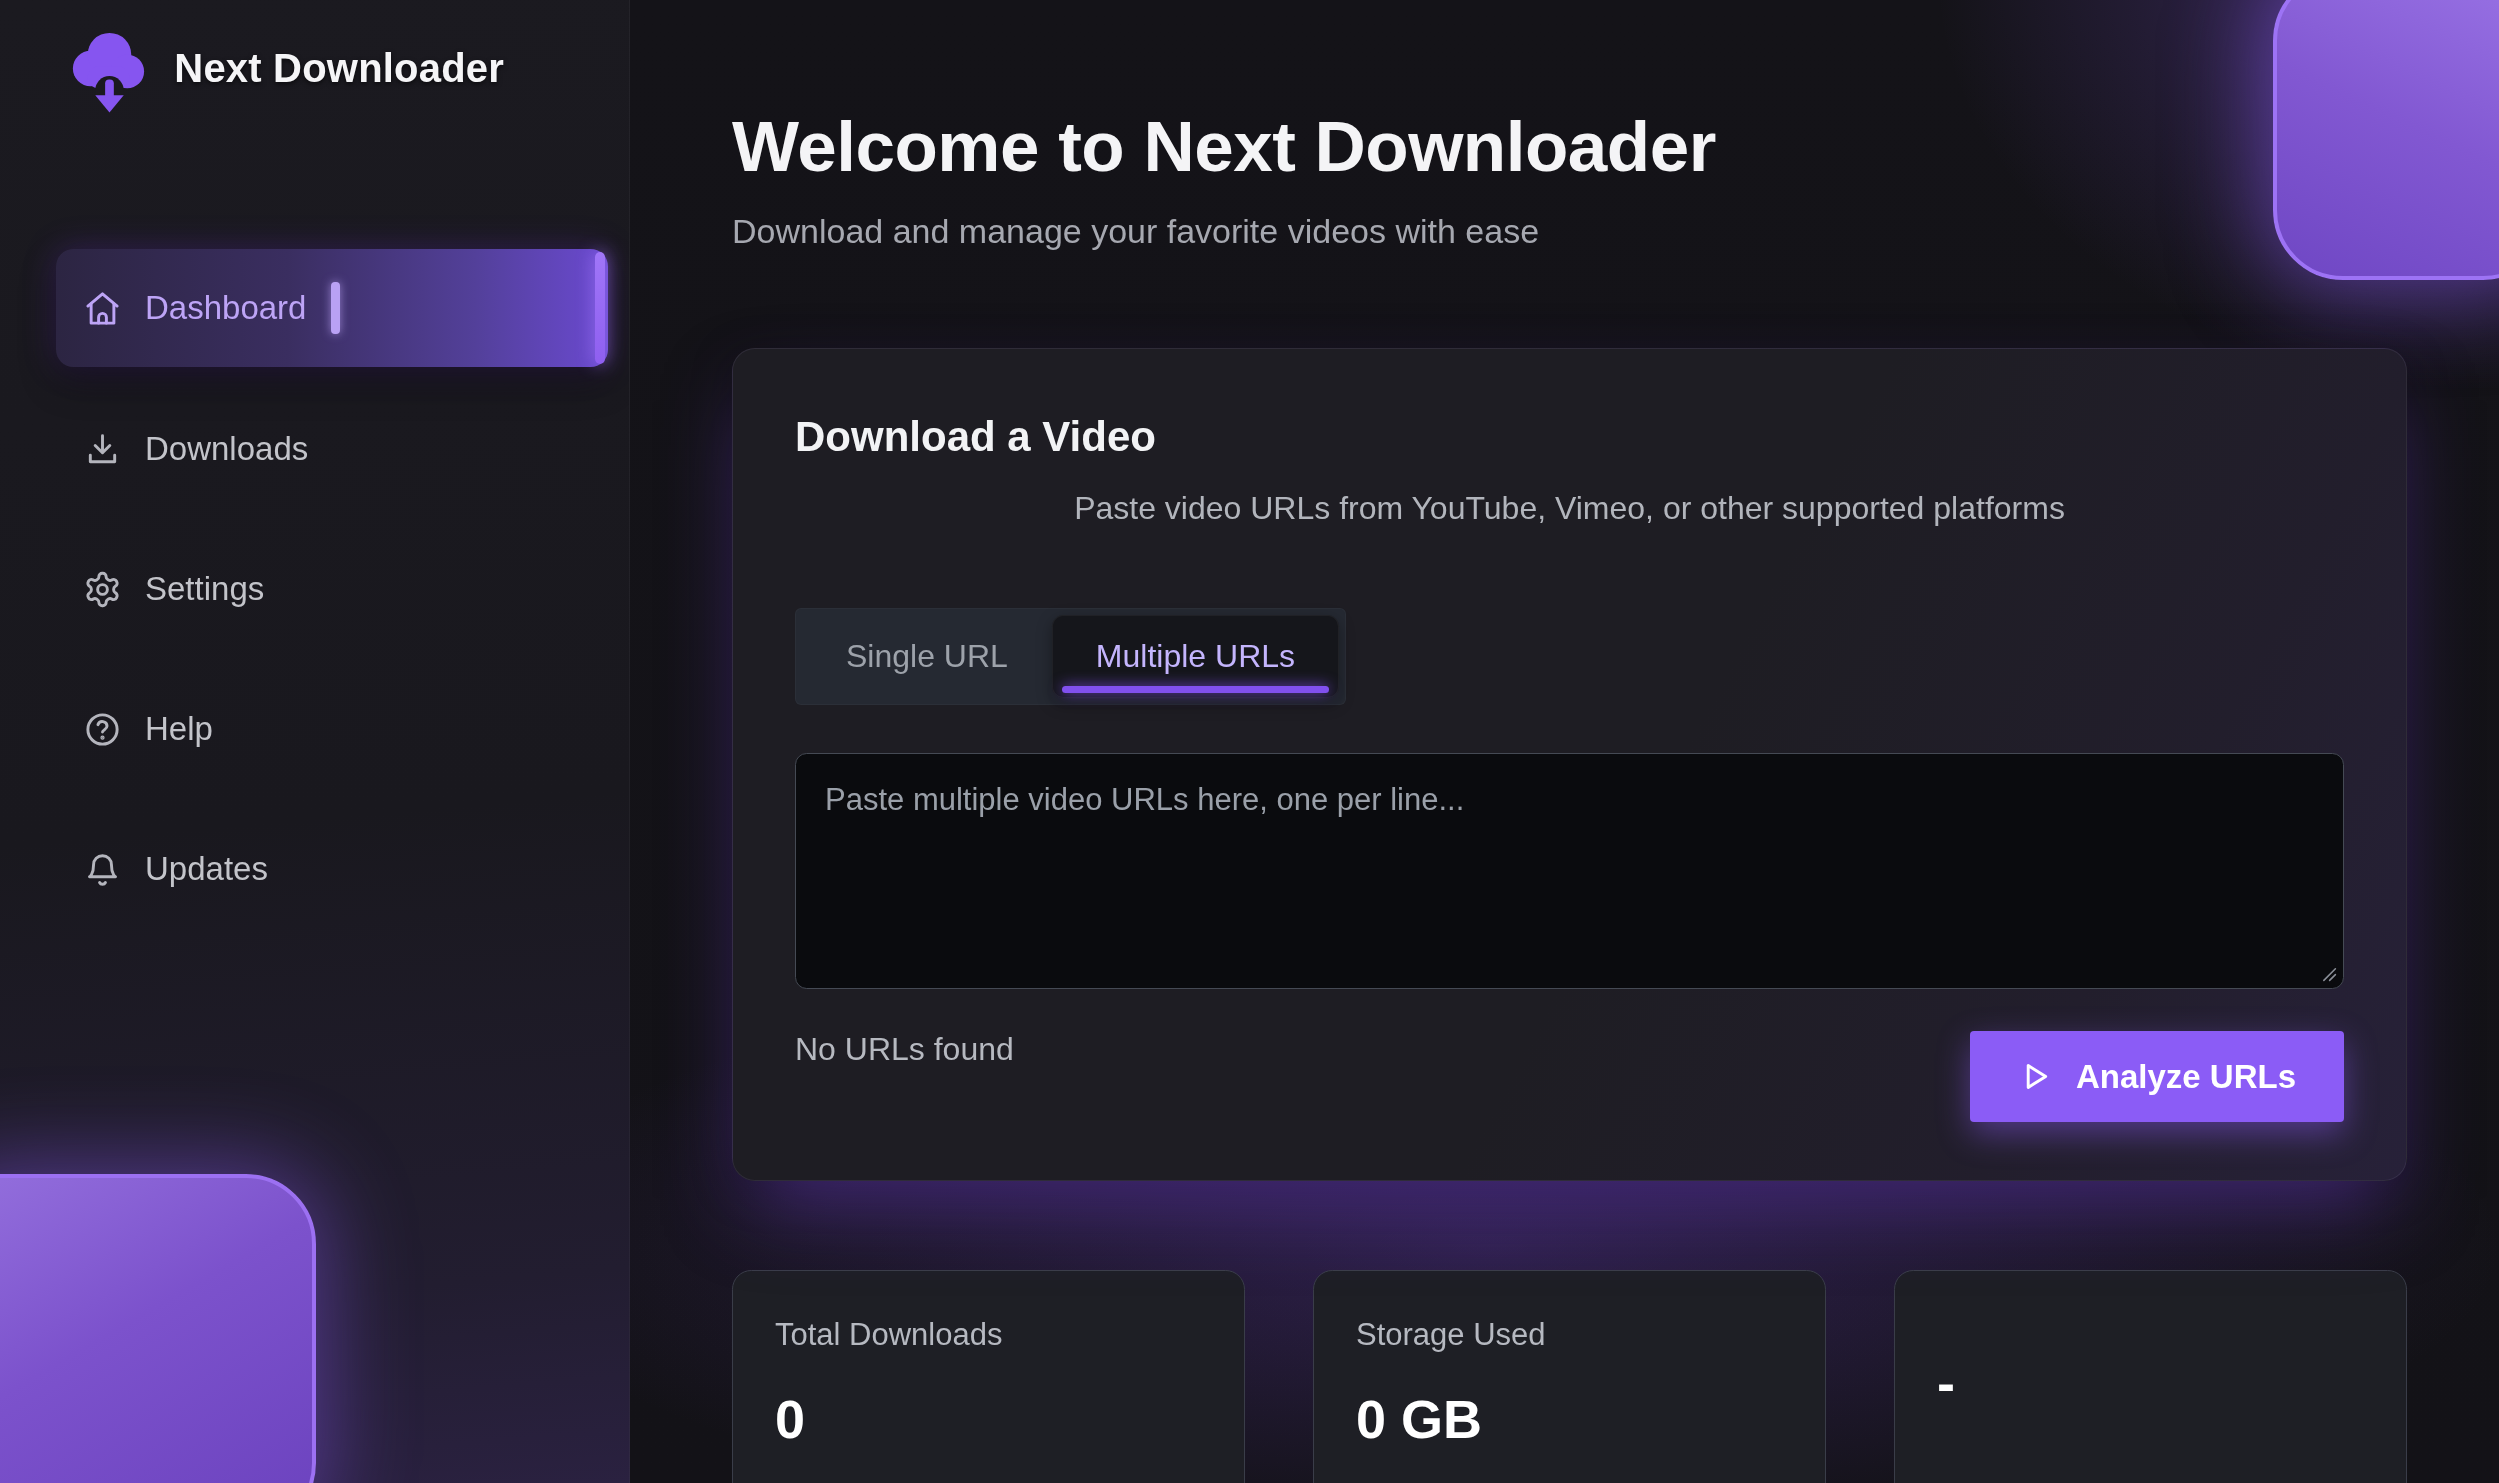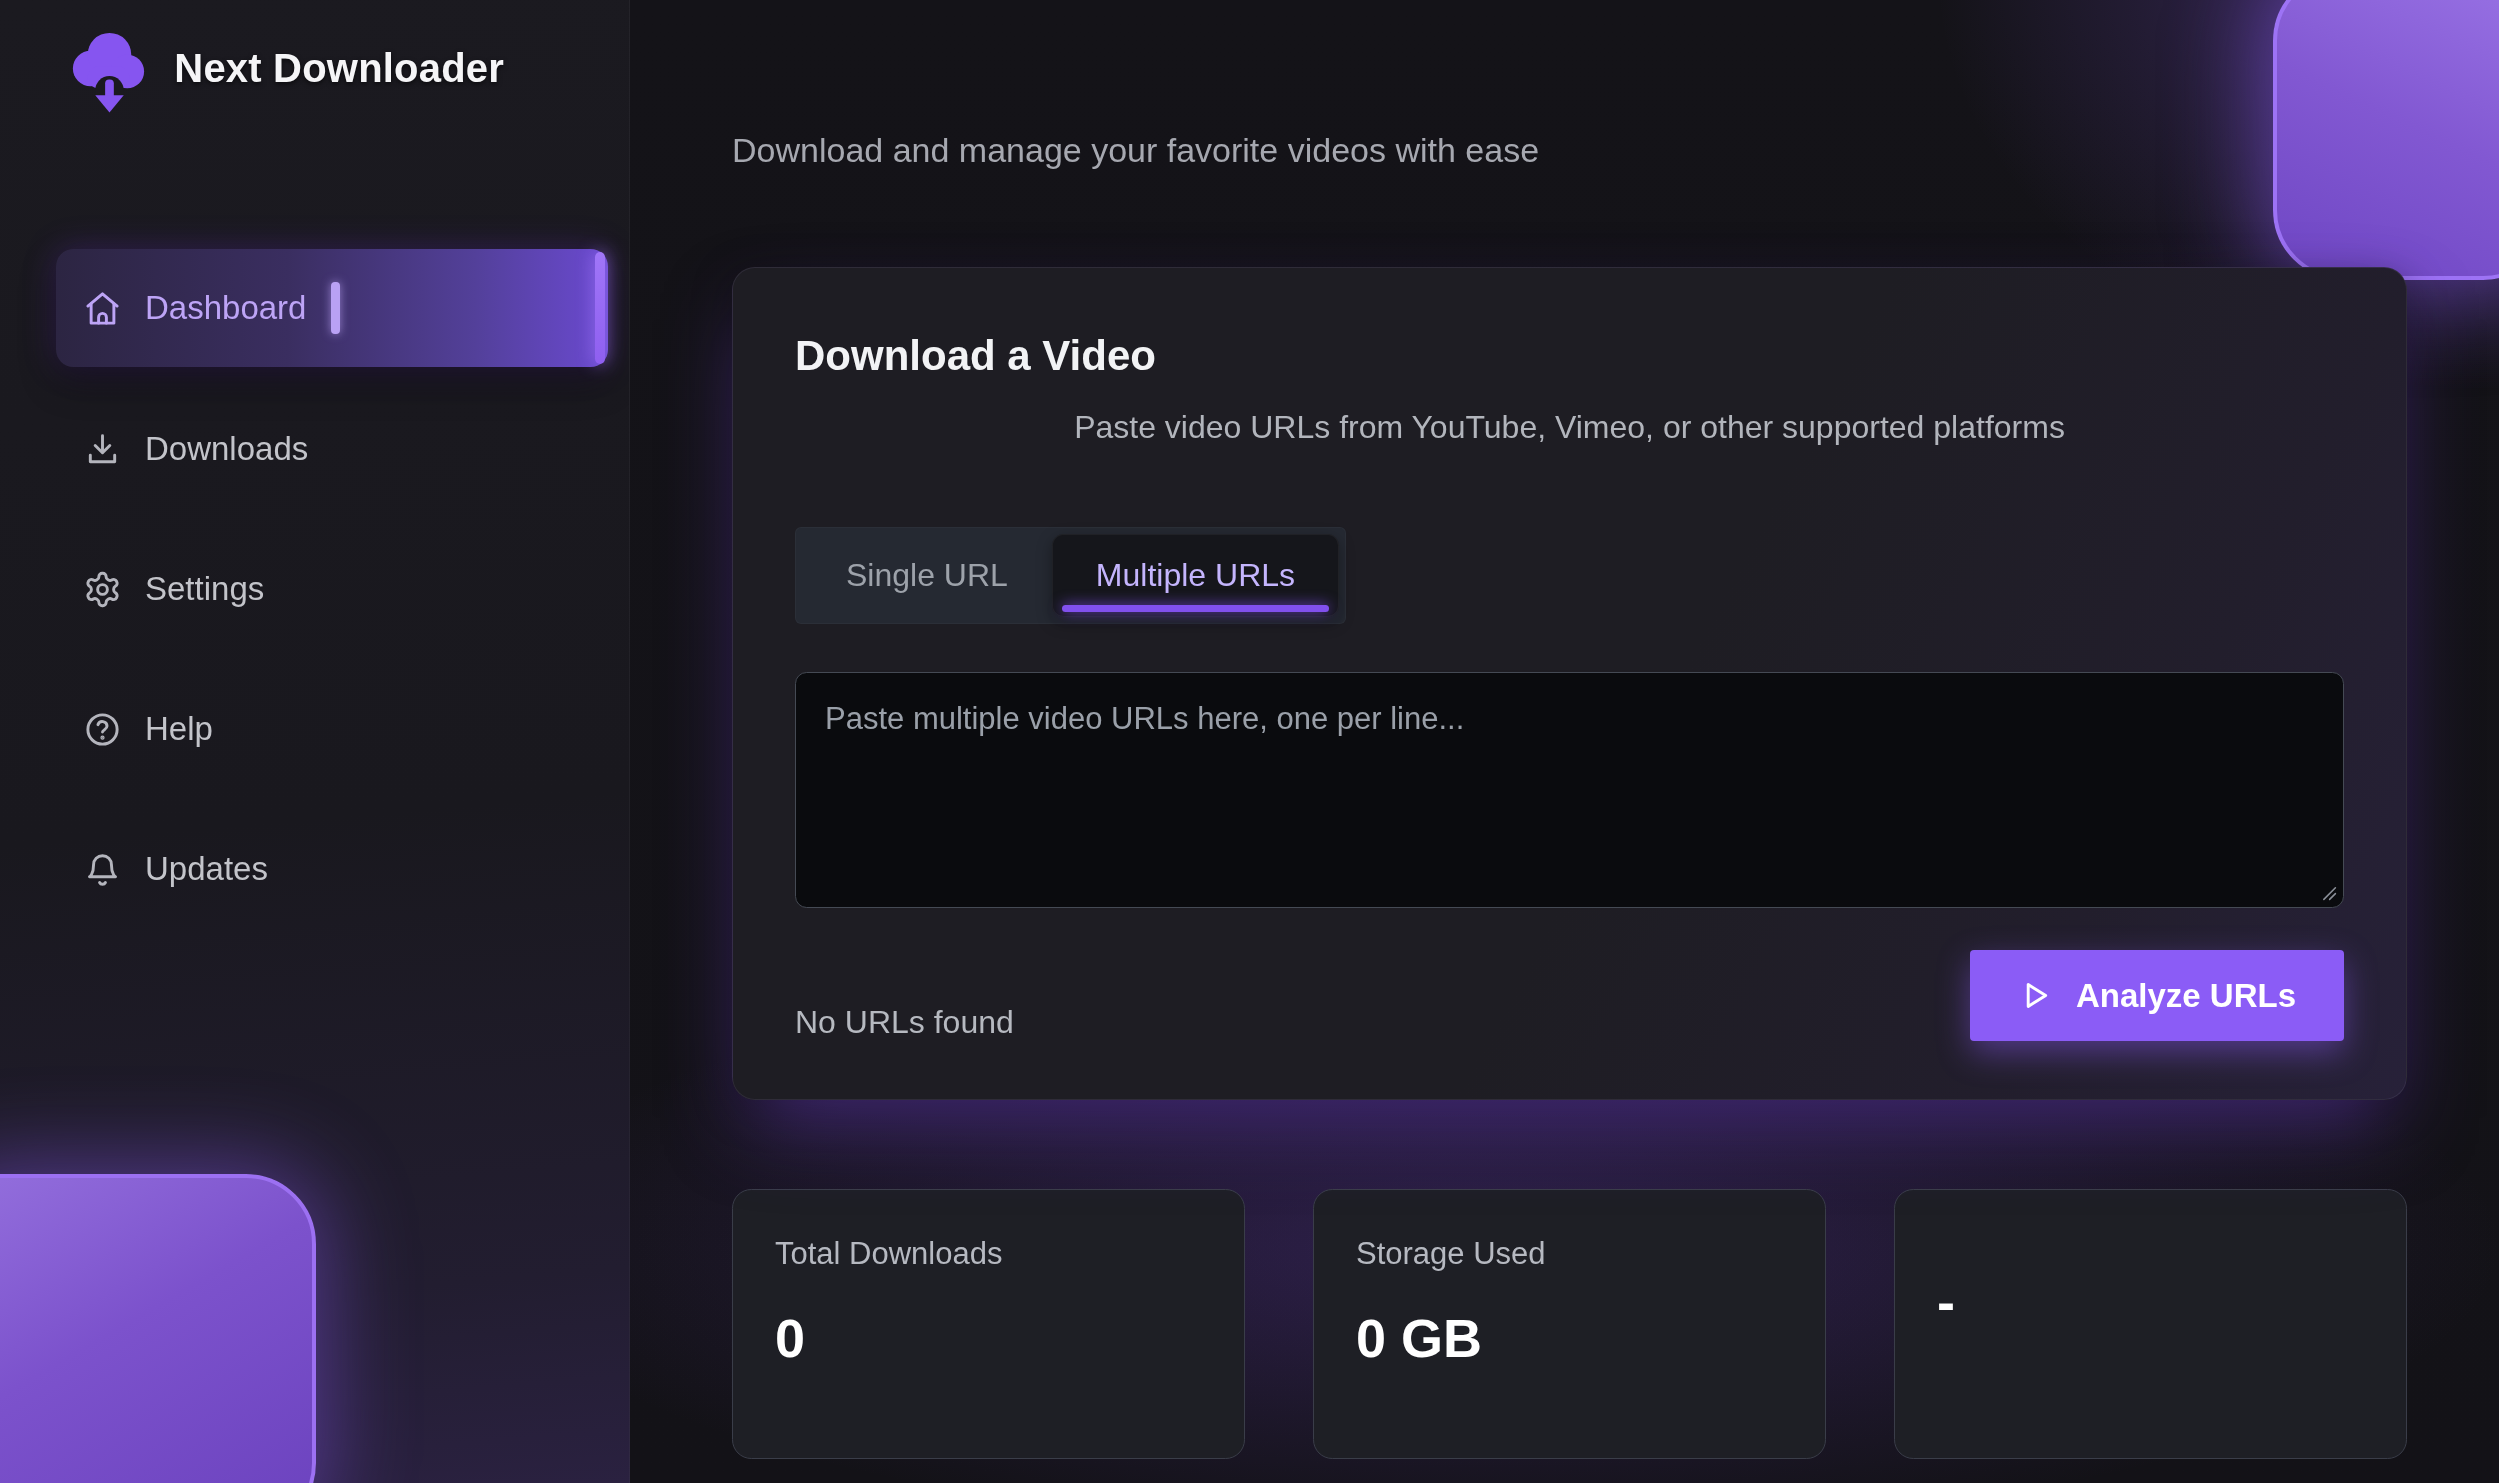--- a/index.html
+++ b/index.html
@@ -106,21 +106,21 @@
   .url-input {
     display:block; width:100%; height:236px;
     background:#0a0b0e; border:1.4px solid #454a54; border-radius:11.6px;
     padding:25px 29px; color:#e5e7eb; font-size:31px; line-height:1.35;
     font-family:inherit; resize:none; outline:none;
   }
   .url-input::placeholder { color:#9aa0a9; }
   .resize-handle { position:absolute; right:5.8px; bottom:5.8px; width:19.3px; height:19.3px; cursor:nwse-resize; }
   .resize-handle svg { width:19.3px; height:19.3px; display:block; }
 
-  .card-footer { margin-top:42px; display:flex; align-items:flex-end; justify-content:space-between; }
+  .card-footer { margin-top:42px; display:flex; align-items:flex-start; justify-content:space-between; }
   .status-text { font-size:32px; color:#b6b9c0; }
   .analyze-btn {
     display:flex; align-items:center; gap:23px;
     background:#8b5cf6; color:#fff; border:none; border-radius:4px;
     height:91px; padding:0 48px; font-size:33px; font-weight:bold; font-family:inherit;
     cursor:pointer; box-shadow:0 11.6px 33px rgba(139,92,246,0.45);
   }
   .play-icon svg { width:35px; height:35px; display:block; }
 
   .stats { display:flex; gap:68px; margin-top:89px; }
@@ -217,20 +217,21 @@
         <span class="nav-label">Updates</span>
       </div>
 
     </nav>
   </aside>
 
   <main class="main">
     <div class="deco-tr"></div>
 
     <div class="content">
+      <h1 class="page-title">Welcome to Next Downloader</h1>
       <p class="page-subtitle">Download and manage your favorite videos with ease</p>
 
       <section class="card">
         <h2 class="card-title">Download a Video</h2>
         <p class="card-subtitle">Paste video URLs from YouTube, Vimeo, or other supported platforms</p>
 
         <div class="tabs">
           <button class="tab">Single URL</button>
           <button class="tab active">Multiple URLs</button>
         </div>

